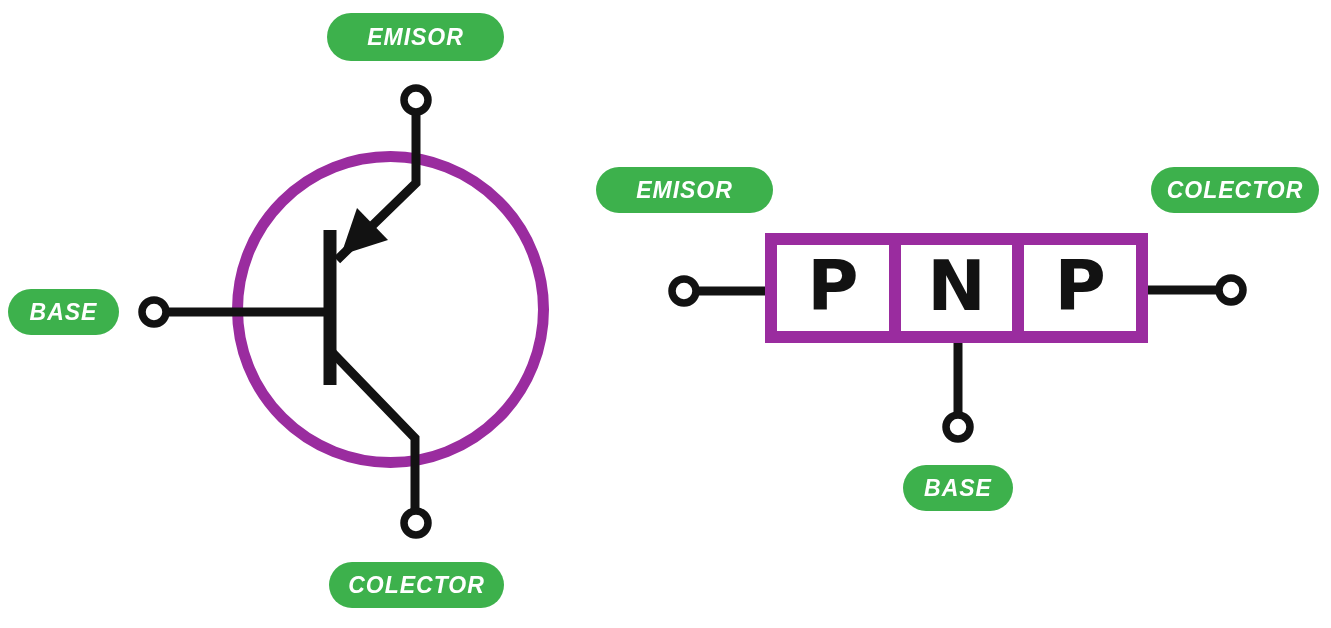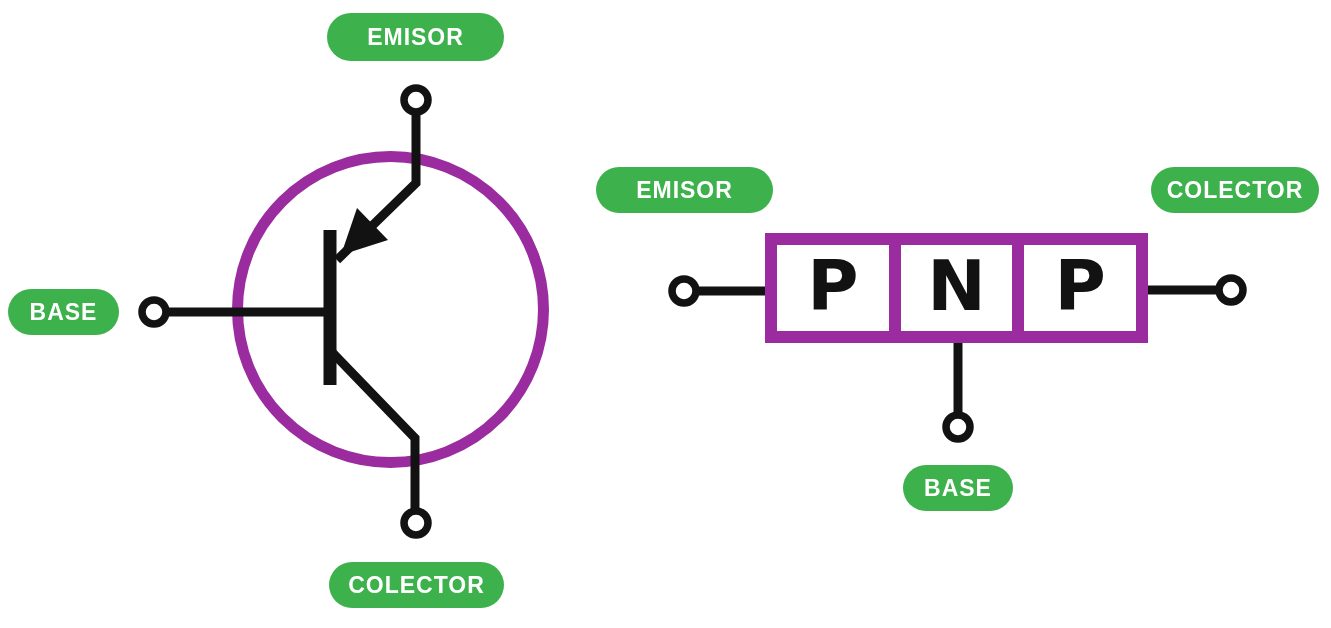--- a/index.html
+++ b/index.html
@@ -24,20 +24,21 @@
   .arrow-fill{fill:var(--line-black);stroke:none;}
 
   .badge{
     position:absolute;
     background:var(--badge-green);
     color:var(--badge-text);
     border-radius:24px;
     display:flex;align-items:center;justify-content:center;
     font-weight:bold;font-size:23px;letter-spacing:1px;
     user-select:none;
+    font-style:italic;
   }
   .b-emisor-symbol   {left:327px; top:13px;  width:177px; height:48px;}
   .b-base-symbol     {left:8px;   top:289px; width:111px; height:46px;}
   .b-colector-symbol {left:329px; top:562px; width:175px; height:46px;}
   .b-emisor-block    {left:596px; top:167px; width:177px; height:46px;}
   .b-colector-block  {left:1151px;top:167px; width:168px; height:46px;}
   .b-base-block      {left:903px; top:465px; width:110px; height:46px;}
 
   .pnp-box{
     position:absolute;

